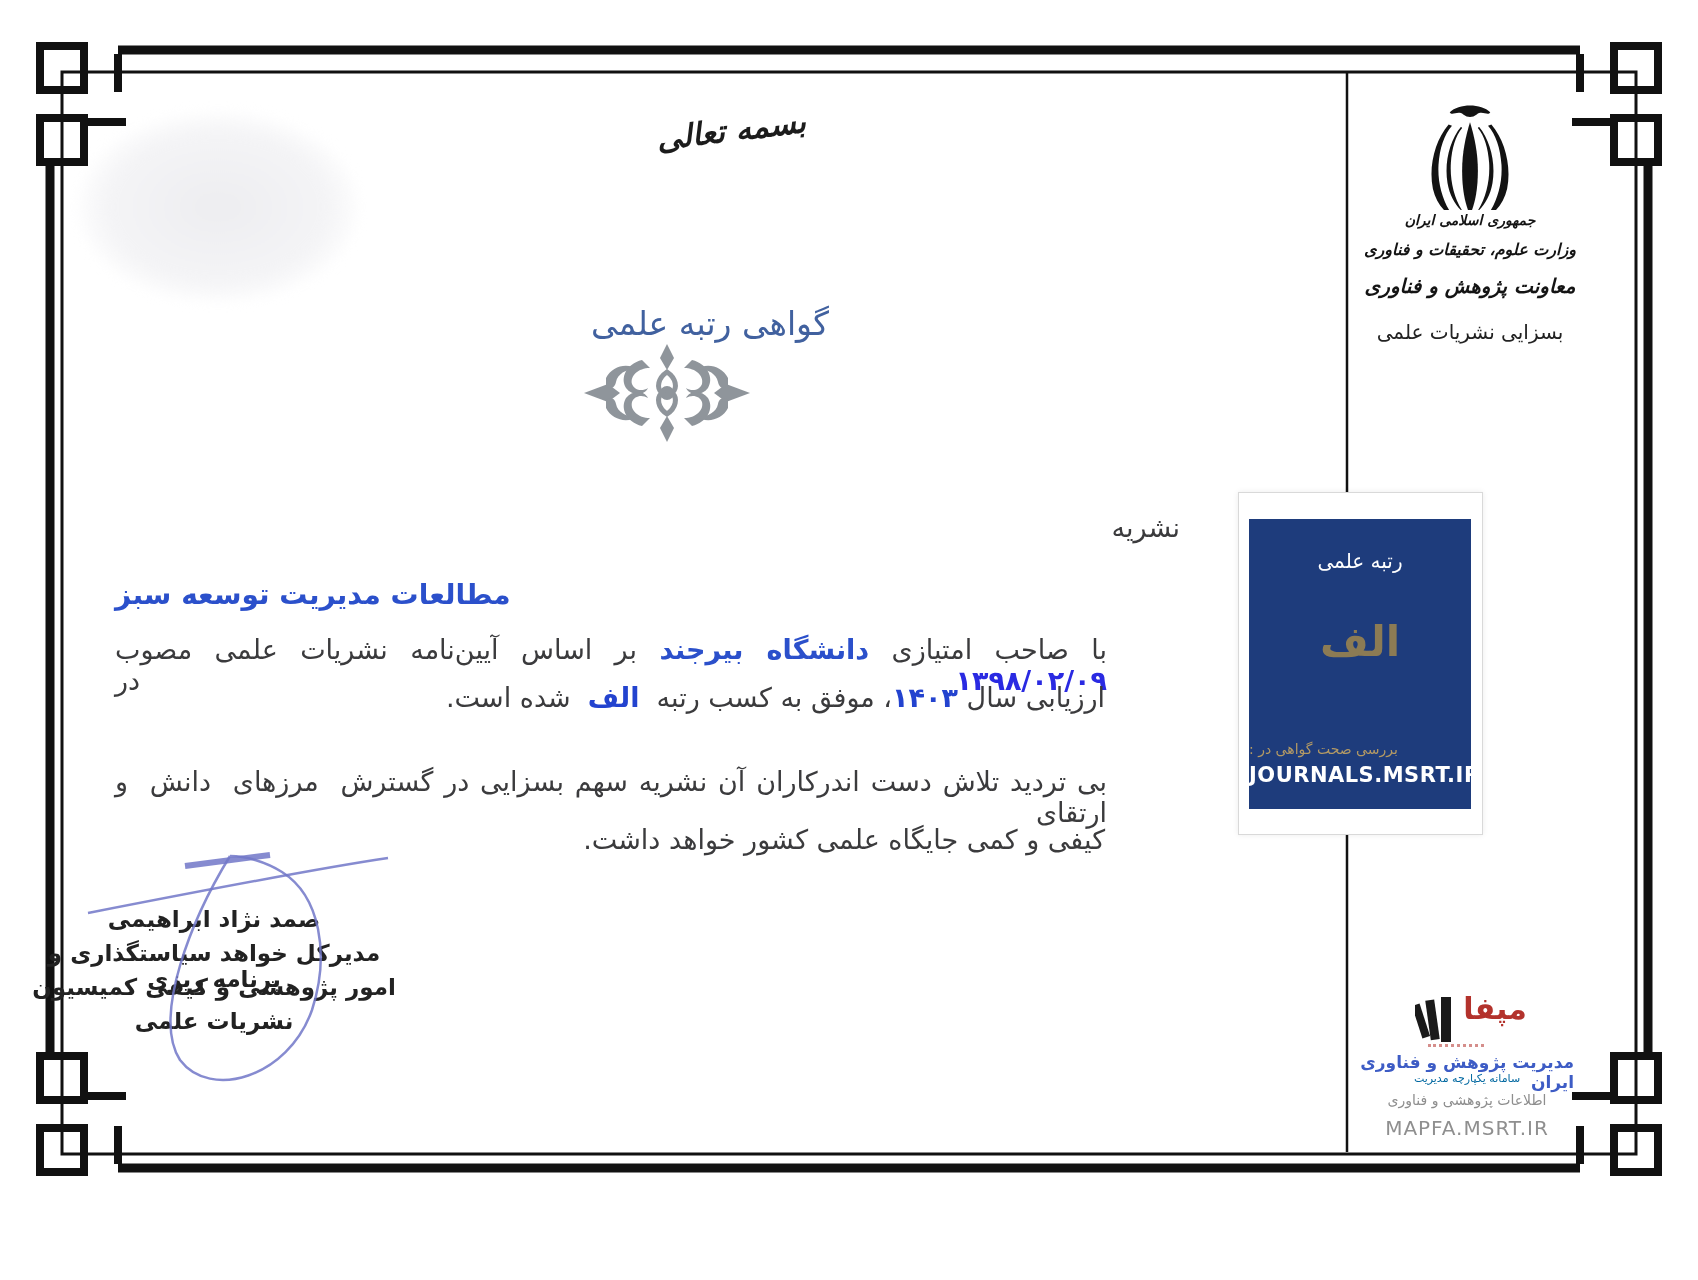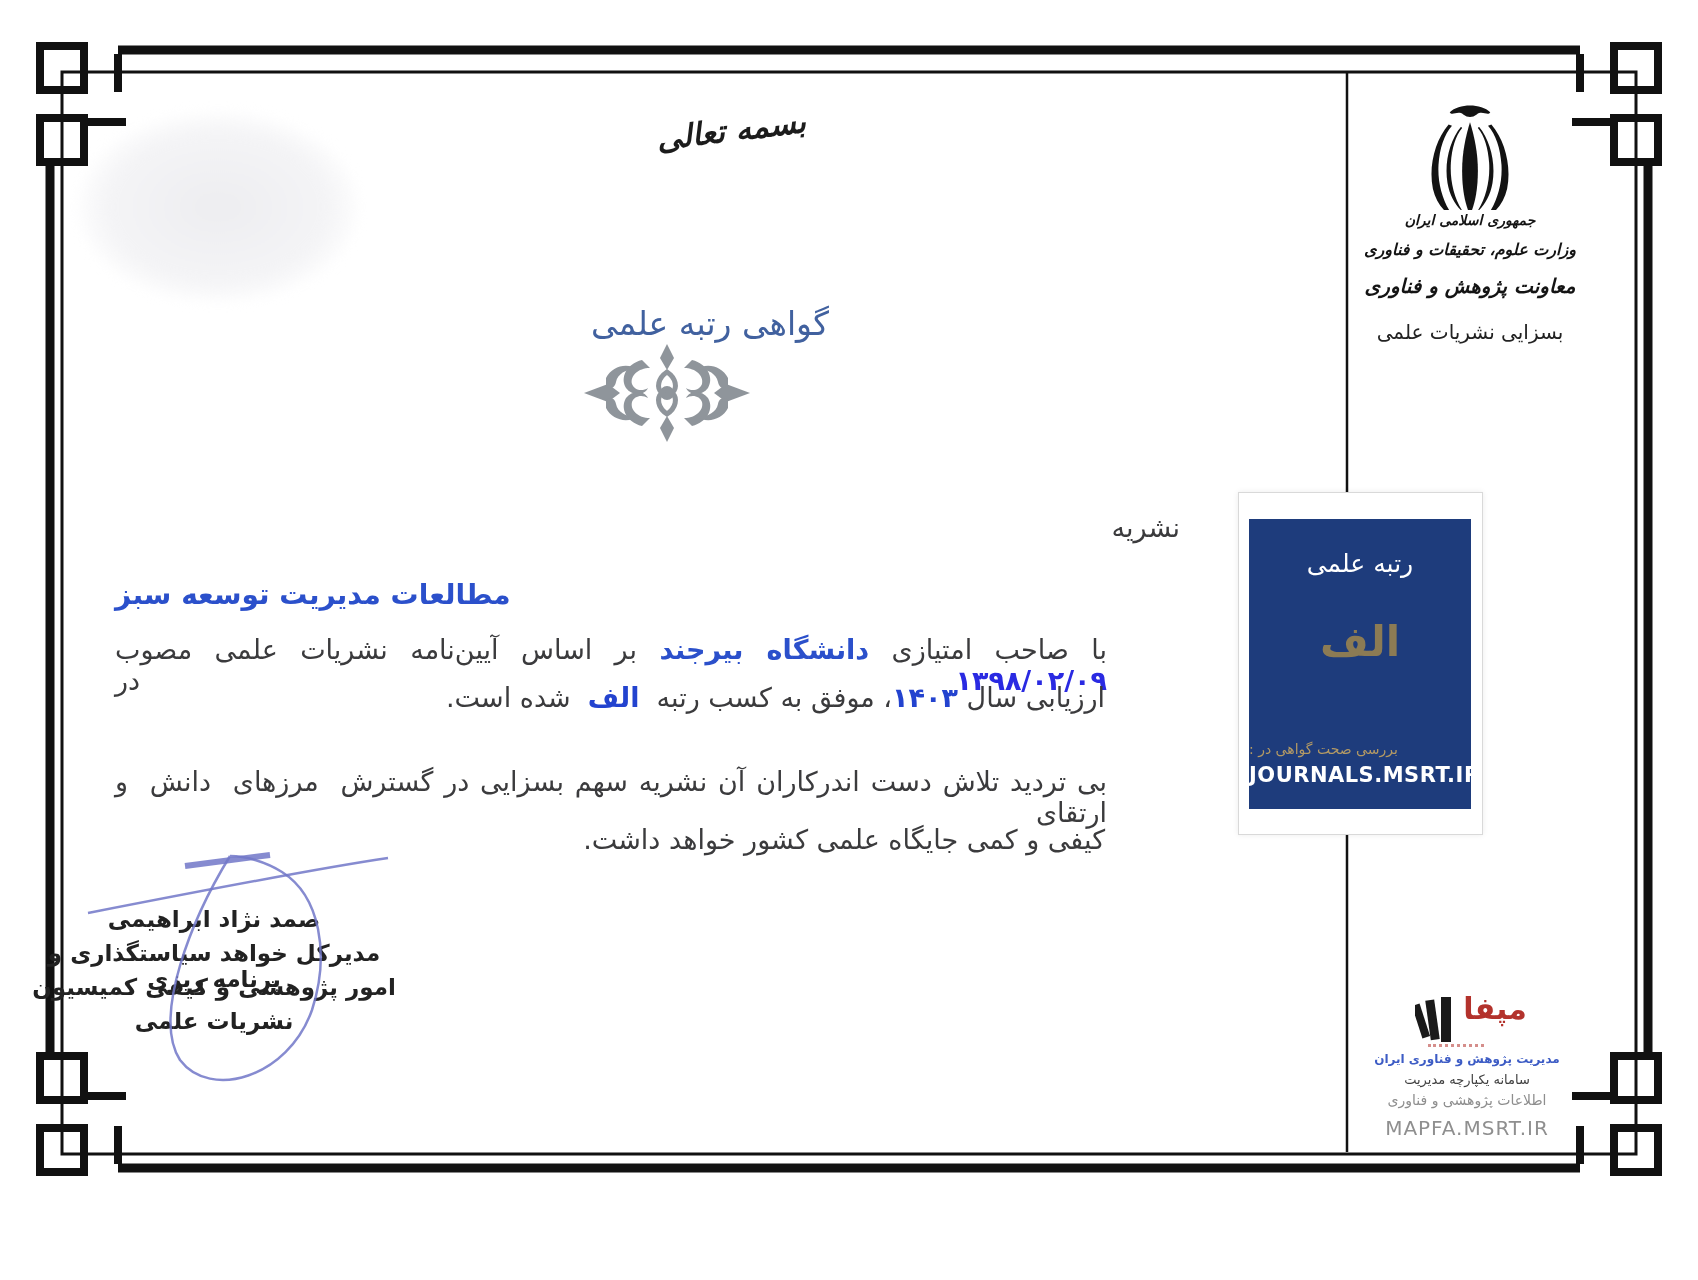--- a/index.html
+++ b/index.html
@@ -41,35 +41,35 @@
   .b-rank{color:var(--rank_blue,#2343cf);font-weight:bold;}
 
   
   .sig{left:18px;width:392px;text-align:center;direction:rtl;font-weight:bold;color:#222;font-size:23px;}
   .sig1{top:906px;}.sig2{top:940px;}.sig3{top:974px;}.sig4{top:1008px;}
 
   
   .badge-card{left:1238px;top:492px;width:243px;height:341px;background:#fff;border:1px solid #d9d9d9;
               box-shadow:0 0 6px rgba(0,0,0,0.08);}
   .badge-navy{position:absolute;left:10px;top:26px;width:222px;height:290px;background:var(--navy,#1e3c7c);}
-  .badge-head{position:absolute;top:30px;left:0;width:100%;text-align:center;color:#fff;font-size:25px;direction:rtl;}
+  .badge-head{position:absolute;top:30px;left:0;width:100%;text-align:center;color:#fff;font-size:20px;direction:rtl;}
   .badge-rank{position:absolute;top:98px;left:0;width:100%;text-align:center;color:var(--gold,#8c7b54);
               font-size:42px;font-weight:bold;direction:rtl;}
   .badge-verify{position:absolute;top:222px;left:0;width:100%;text-align:left;color:var(--tan,#b49a64);
                 font-size:14px;direction:rtl;}
   .badge-url{position:absolute;top:244px;left:0;width:100%;text-align:center;color:#fff;font-size:21px;
              font-weight:bold;letter-spacing:0.5px;}
 
   
   .mapfa-logo{left:1396px;top:994px;width:150px;height:54px;display:flex;align-items:flex-start;justify-content:center;gap:4px;}
   .mapfa-word{font-size:30px;font-weight:bold;color:#b3322c;direction:rtl;line-height:1;}
   .mapfa-dots{left:1428px;top:1044px;width:56px;height:0;border-bottom:3px dotted rgba(179,50,44,0.55);}
   .mp{left:1360px;width:214px;text-align:center;direction:rtl;}
-  .mp1{top:1052px;font-size:12px;font-weight:bold;color:#3d5cc5;}
-  .mp2{top:1072px;font-size:13px;color:#404040;}
+  .mp1{top:1052px;font-size:17px;font-weight:bold;color:#3d5cc5;text-align:right;}
+  .mp2{top:1072px;font-size:11px;color:#0369a1;}
   .mp3{top:1092px;font-size:14px;color:#8e8e8e;}
   .mp4{top:1116px;font-size:20px;color:#8f8f8f;letter-spacing:1px;direction:ltr;}
 </style>
 </head>
 <body>
 
 <div class="canvas">
 
   <div class="abs blob"></div>
 

